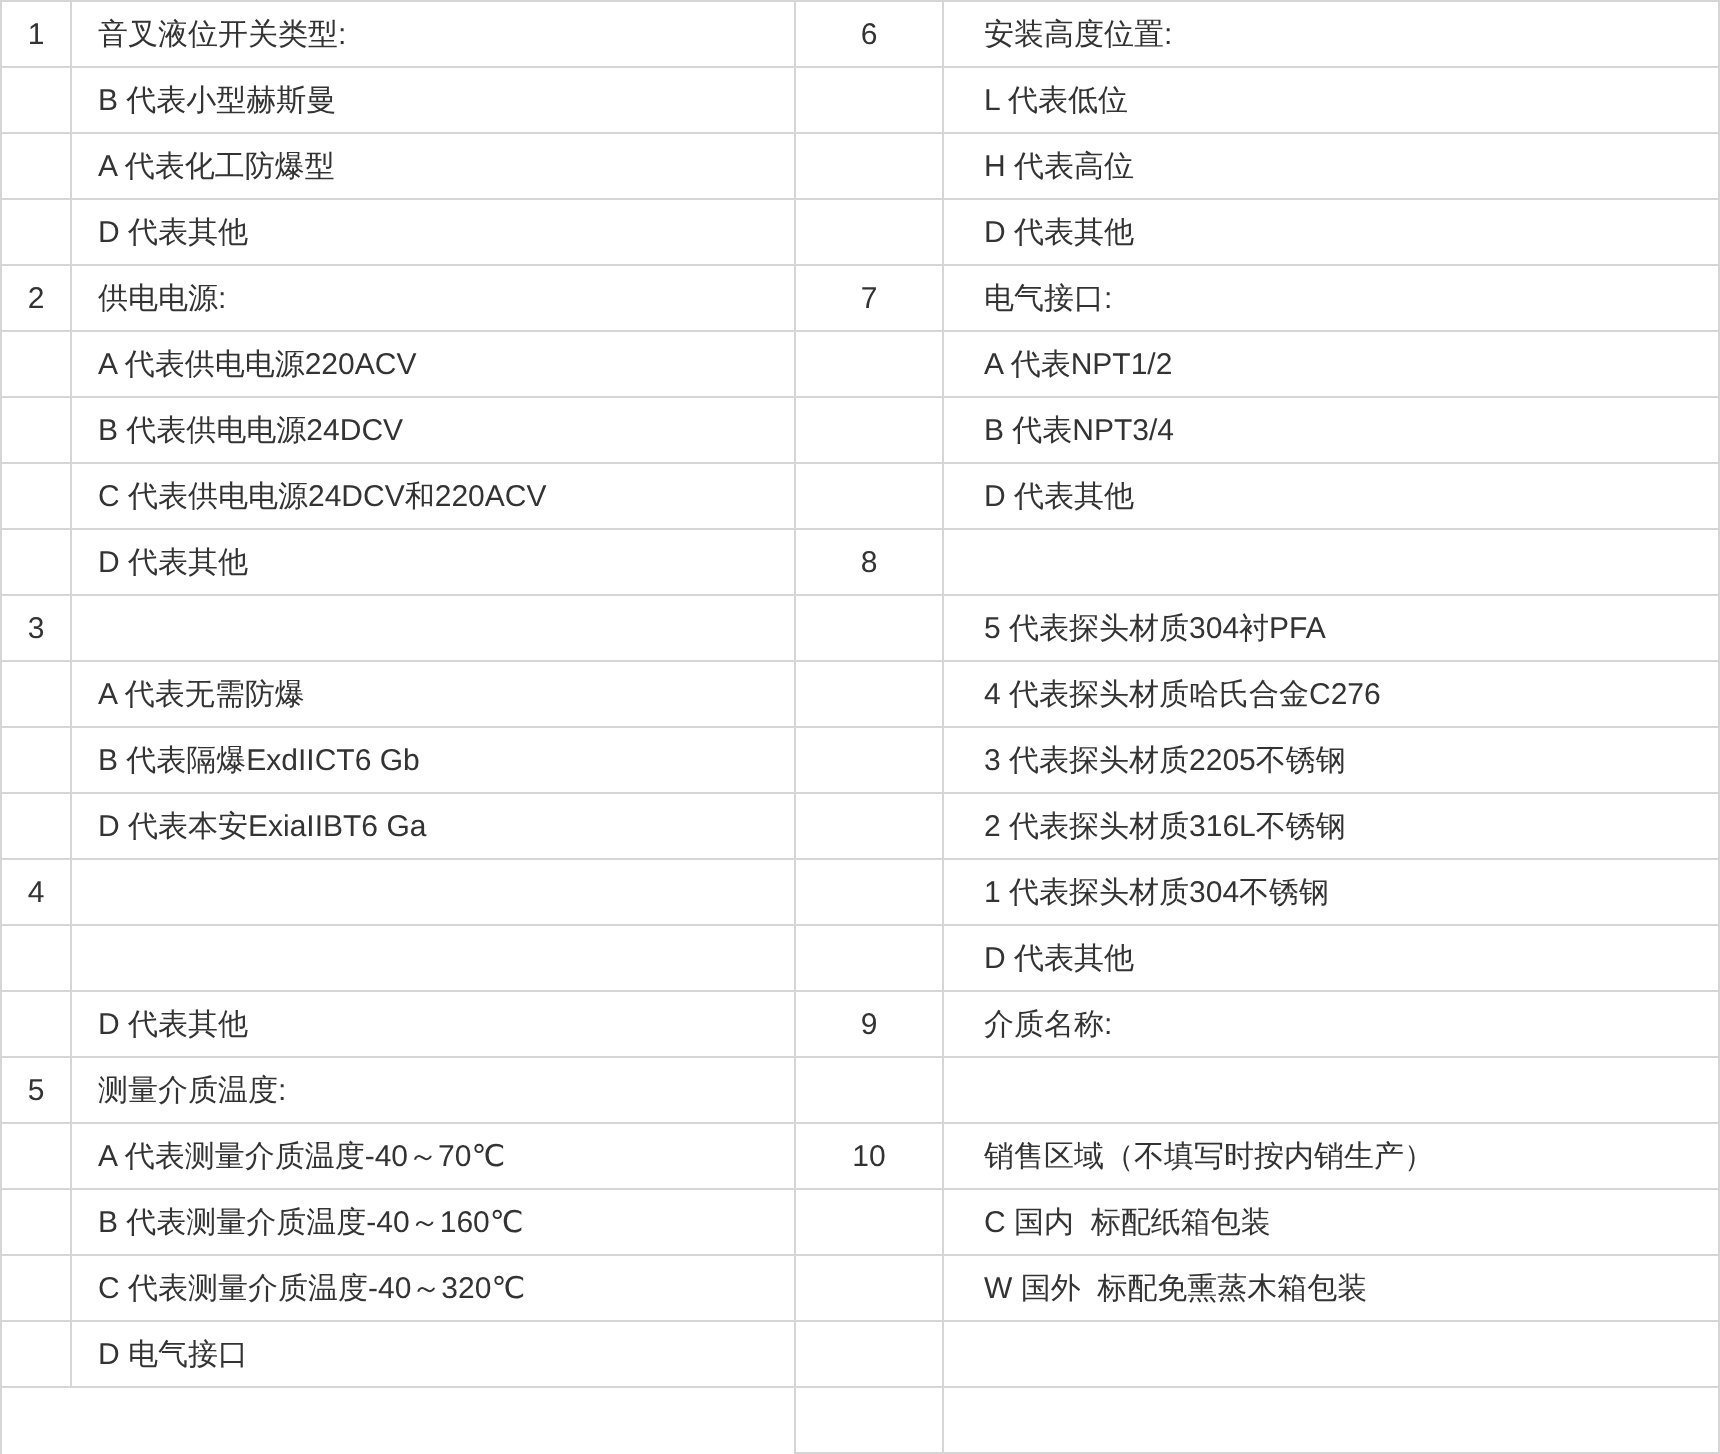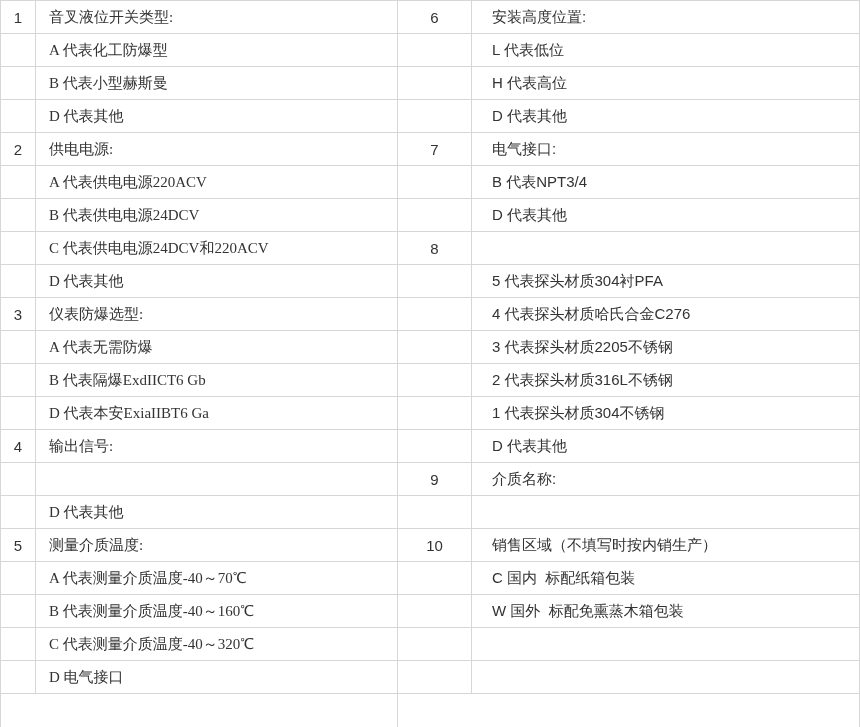--- a/index.html
+++ b/index.html
@@ -38,39 +38,39 @@
   }
   .col-left .num-cell{flex:0 0 35px;width:35px;}
   .col-right .num-cell{flex:0 0 74px;width:74px;}
   .text-cell{
     flex:1;
     display:flex;align-items:center;
     font-size:15px;
     white-space:pre;
     overflow:hidden;
   }
-  .col-left .text-cell{padding-left:13px;font-family:Liberation Serif, serif;}
+  .col-left .text-cell{padding-left:13px;}
   .col-right .text-cell{padding-left:20px;}
 </style>
 </head>
 <body>
 
 <div class="spec-table">
   <div class="col col-left">
       <div class="row">
         <div class="num-cell">1</div>
         <div class="text-cell">音叉液位开关类型:</div>
       </div>
       <div class="row">
         <div class="num-cell"></div>
+        <div class="text-cell">B 代表小型赫斯曼</div>
+      </div>
+      <div class="row">
+        <div class="num-cell"></div>
         <div class="text-cell">A 代表化工防爆型</div>
-      </div>
-      <div class="row">
-        <div class="num-cell"></div>
-        <div class="text-cell">B 代表小型赫斯曼</div>
       </div>
       <div class="row">
         <div class="num-cell"></div>
         <div class="text-cell">D 代表其他</div>
       </div>
       <div class="row">
         <div class="num-cell">2</div>
         <div class="text-cell">供电电源:</div>
       </div>
       <div class="row">
@@ -84,37 +84,35 @@
       <div class="row">
         <div class="num-cell"></div>
         <div class="text-cell">C 代表供电电源24DCV和220ACV</div>
       </div>
       <div class="row">
         <div class="num-cell"></div>
         <div class="text-cell">D 代表其他</div>
       </div>
       <div class="row">
         <div class="num-cell">3</div>
-        <div class="text-cell">仪表防爆选型:</div>
       </div>
       <div class="row">
         <div class="num-cell"></div>
         <div class="text-cell">A 代表无需防爆</div>
       </div>
       <div class="row">
         <div class="num-cell"></div>
         <div class="text-cell">B 代表隔爆ExdIICT6 Gb</div>
       </div>
       <div class="row">
         <div class="num-cell"></div>
         <div class="text-cell">D 代表本安ExiaIIBT6 Ga</div>
       </div>
       <div class="row">
         <div class="num-cell">4</div>
-        <div class="text-cell">输出信号:</div>
       </div>
       <div class="row">
         <div class="num-cell"></div>
       </div>
       <div class="row">
         <div class="num-cell"></div>
         <div class="text-cell">D 代表其他</div>
       </div>
       <div class="row">
         <div class="num-cell">5</div>
@@ -150,20 +148,24 @@
         <div class="num-cell"></div>
         <div class="text-cell">H 代表高位</div>
       </div>
       <div class="row">
         <div class="num-cell"></div>
         <div class="text-cell">D 代表其他</div>
       </div>
       <div class="row">
         <div class="num-cell">7</div>
         <div class="text-cell">电气接口:</div>
+      </div>
+      <div class="row">
+        <div class="num-cell"></div>
+        <div class="text-cell">A 代表NPT1/2</div>
       </div>
       <div class="row">
         <div class="num-cell"></div>
         <div class="text-cell">B 代表NPT3/4</div>
       </div>
       <div class="row">
         <div class="num-cell"></div>
         <div class="text-cell">D 代表其他</div>
       </div>
       <div class="row">

